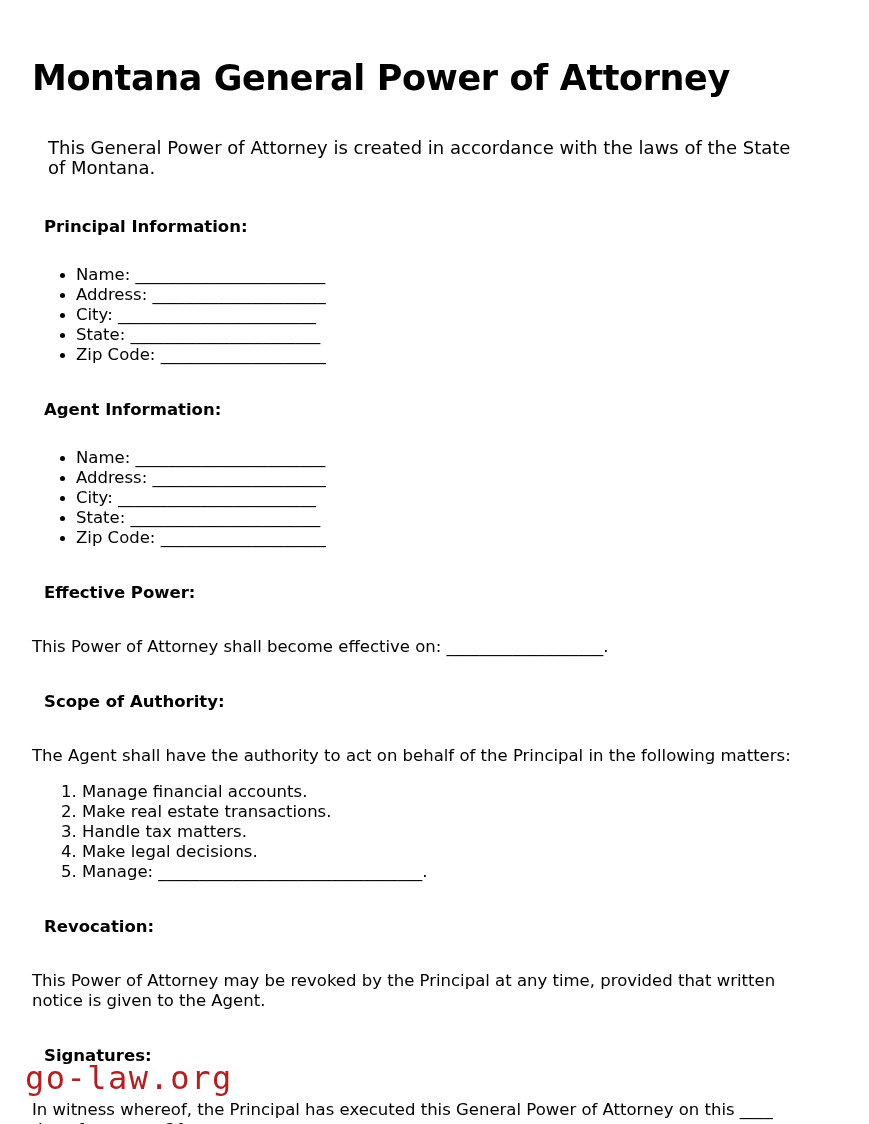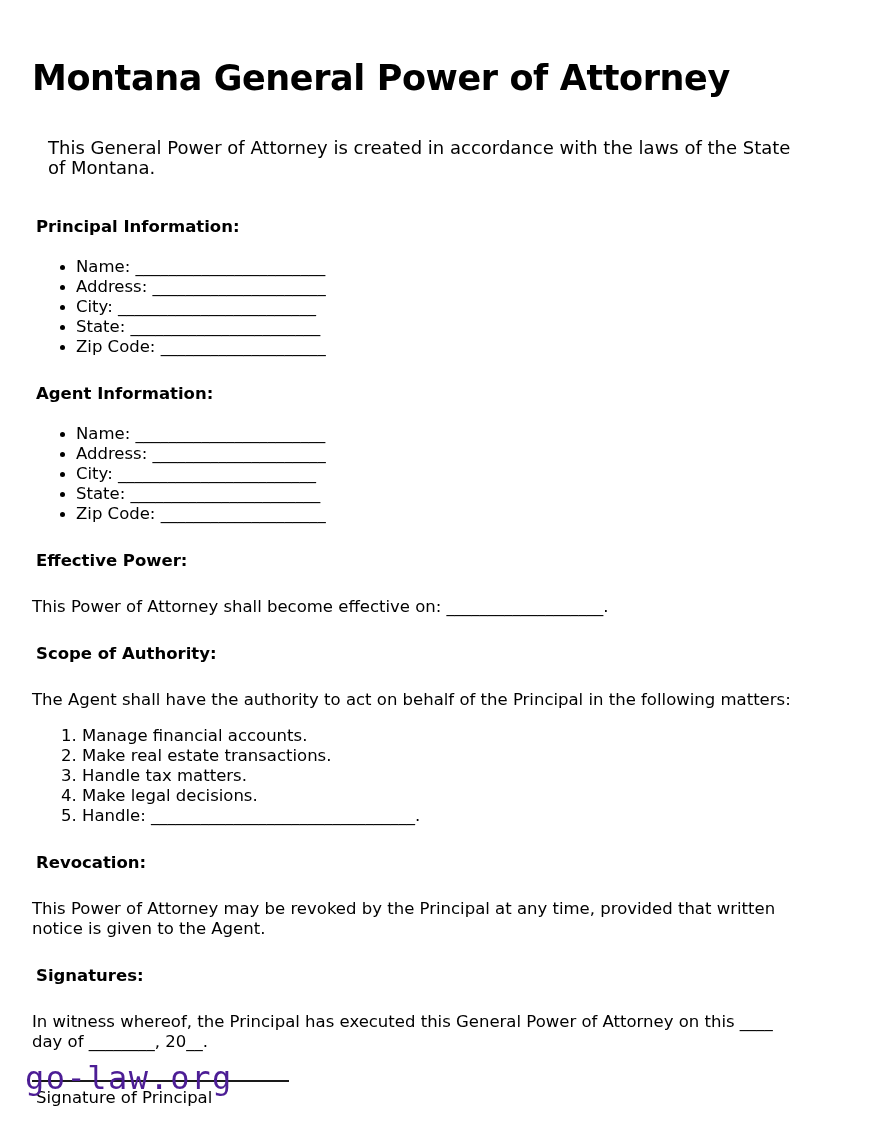--- a/index.html
+++ b/index.html
@@ -45,21 +45,21 @@
     line-height: 20px;
     margin: 16px;
     padding-top: 24px;
     width: 745px;
   }
 
   .section-heading {
     font-size: 16.5px;
     font-weight: bold;
     line-height: 20px;
-    margin: 4px;
+    margin: 12px;
     padding-top: 23px;
   }
 
   .para {
     font-size: 16.5px;
     line-height: 20px;
     margin: 0;
     padding-top: 22px;
     width: 768px;
   }
@@ -101,21 +101,21 @@
   .sig-group.second { margin-bottom: 0; padding-top: 17px; }
 
   .watermark {
     position: absolute;
     left: 25px;
     top: 1060px;
     font-family: "DejaVu Sans Mono", monospace;
     font-size: 32px;
     line-height: 36px;
     letter-spacing: 1.5px;
-    color: #4c1d95;
+    color: #b91c1c;
     white-space: nowrap;
   }
 </style>
 </head>
 <body>
 
 <div class="page">
   <div class="content">
 
     <h1 class="doc-title">Montana General Power of Attorney</h1>
@@ -148,21 +148,21 @@
 
     <h2 class="section-heading">Scope of Authority:</h2>
 
     <p class="para">The Agent shall have the authority to act on behalf of the Principal in the following matters:</p>
 
     <ol class="scope-list">
       <li><span>Manage financial accounts.</span></li>
       <li><span>Make real estate transactions.</span></li>
       <li><span>Handle tax matters.</span></li>
       <li><span>Make legal decisions.</span></li>
-      <li><span>Handle: </span><span class="blank">________________________________</span><span>.</span></li>
+      <li><span>Manage: </span><span class="blank">________________________________</span><span>.</span></li>
     </ol>
 
     <h2 class="section-heading">Revocation:</h2>
 
     <p class="para">This Power of Attorney may be revoked by the Principal at any time, provided that written notice is given to the Agent.</p>
 
     <h2 class="section-heading">Signatures:</h2>
 
     <p class="para">In witness whereof, the Principal has executed this General Power of Attorney on this ____ day of ________, 20__.</p>
 

